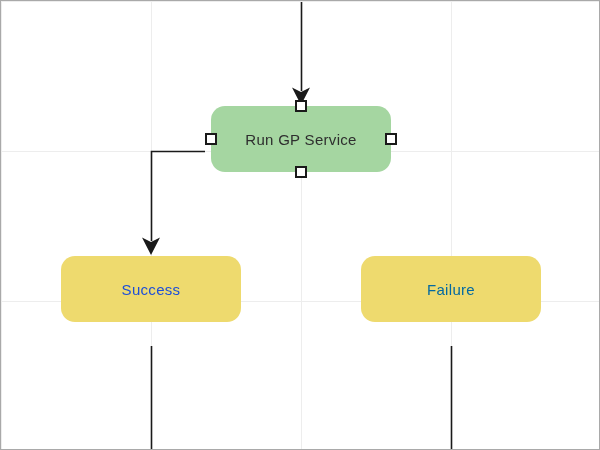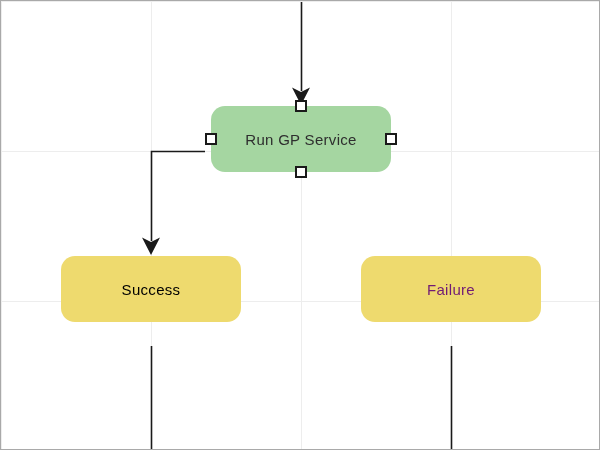--- a/index.html
+++ b/index.html
@@ -89,20 +89,20 @@
 
   <div class="node node-run-gp" style="background-color: rgb(165, 214, 161);">
     <span class="label" style="color: rgb(46, 46, 46);">Run GP Service</span>
     <span class="handle top"></span>
     <span class="handle right"></span>
     <span class="handle bottom"></span>
     <span class="handle left"></span>
   </div>
 
   <div class="node node-success" style="background-color: rgb(238, 218, 110);">
-    <span class="label" style="color: #000000;">Success</span>
+    <span class="label" style="color: #1d4ed8;">Success</span>
   </div>
 
   <div class="node node-failure" style="background-color: rgb(238, 218, 110);">
-    <span class="label" style="color: #701a75;">Failure</span>
+    <span class="label" style="color: #0369a1;">Failure</span>
   </div>
 
 </div>
 
 </body></html>

